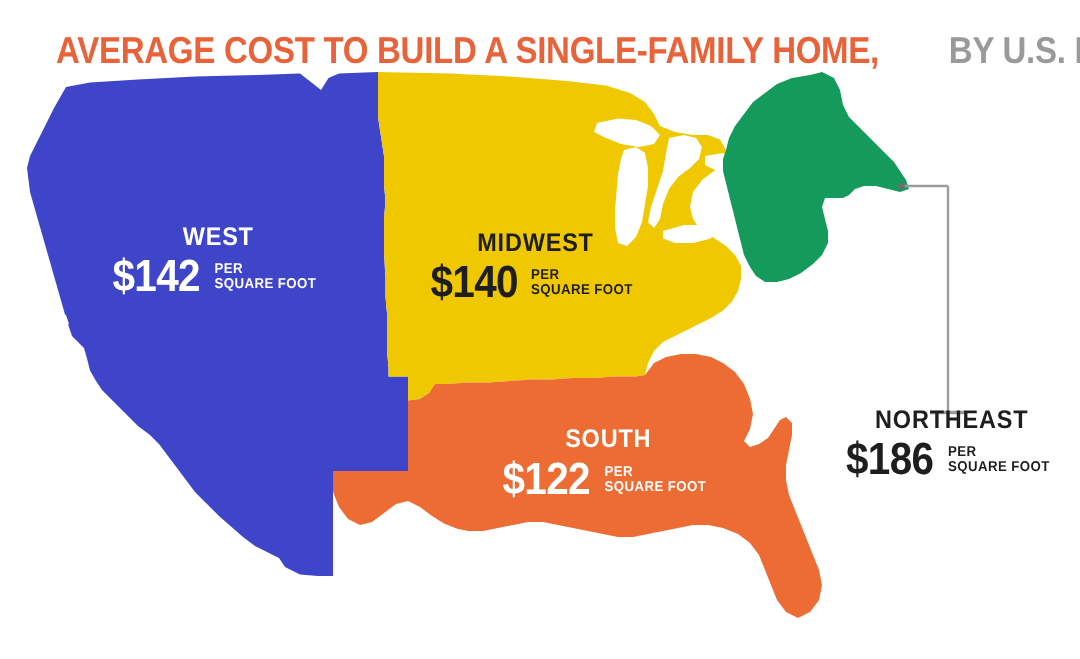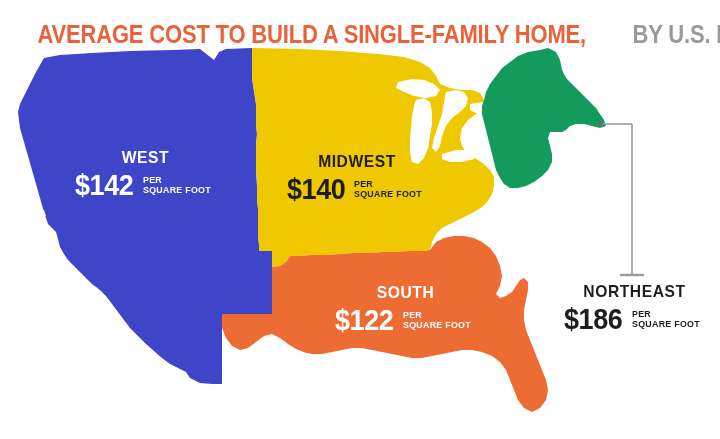--- a/index.html
+++ b/index.html
@@ -98,21 +98,21 @@
   }
   .region-unit span { display: block; }
 
   .light-text  { color: #ffffff; }
   .dark-text   { color: #1E1E1E; }
 
   
   #label-west      { left:  48px; top: 148px; width: 195px; }
   #label-midwest   { left: 272px; top: 152px; width: 170px; }
   #label-south     { left: 318px; top: 283px; width: 175px; }
-  #label-northeast { left: 552px; top: 282px; width: 165px; }
+  #label-northeast { left: 552px; top: 270px; width: 165px; }
 
   #label-west .region-figure-row,
   #label-midwest .region-figure-row,
   #label-south .region-figure-row,
   #label-northeast .region-figure-row { text-align: center; }
 </style>
 </head>
 <body>
 
 <div id="infographic">

